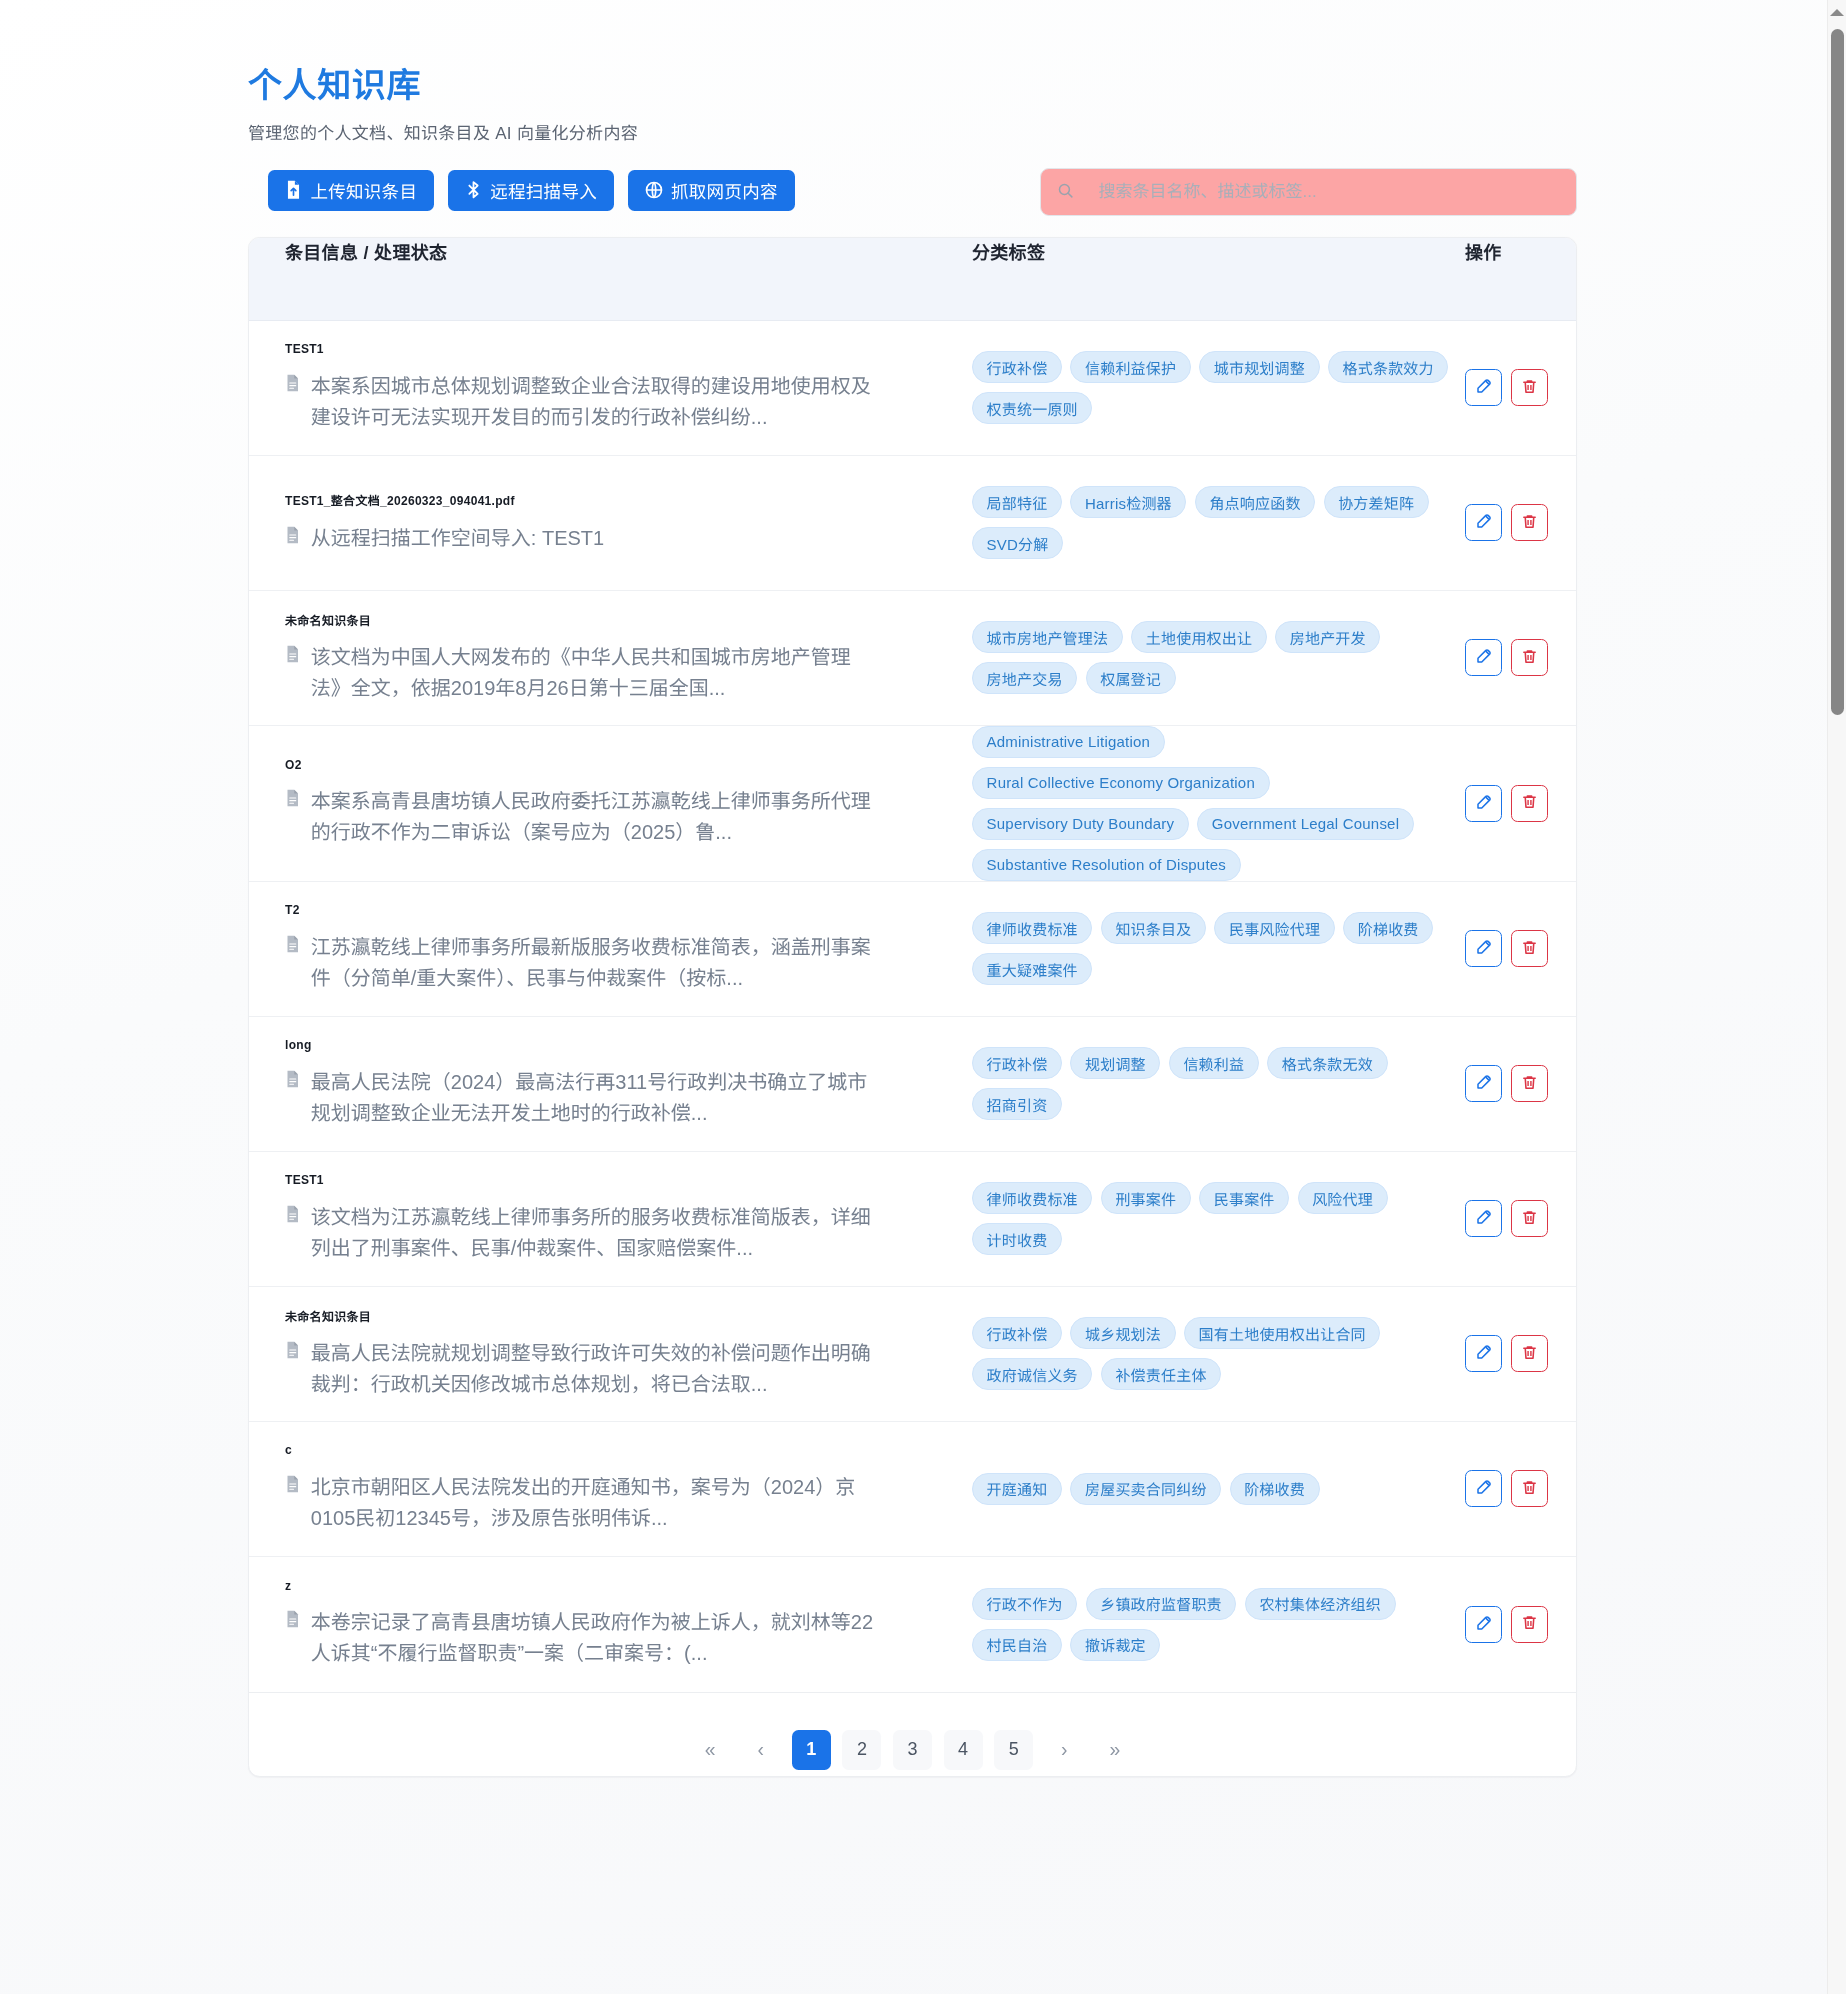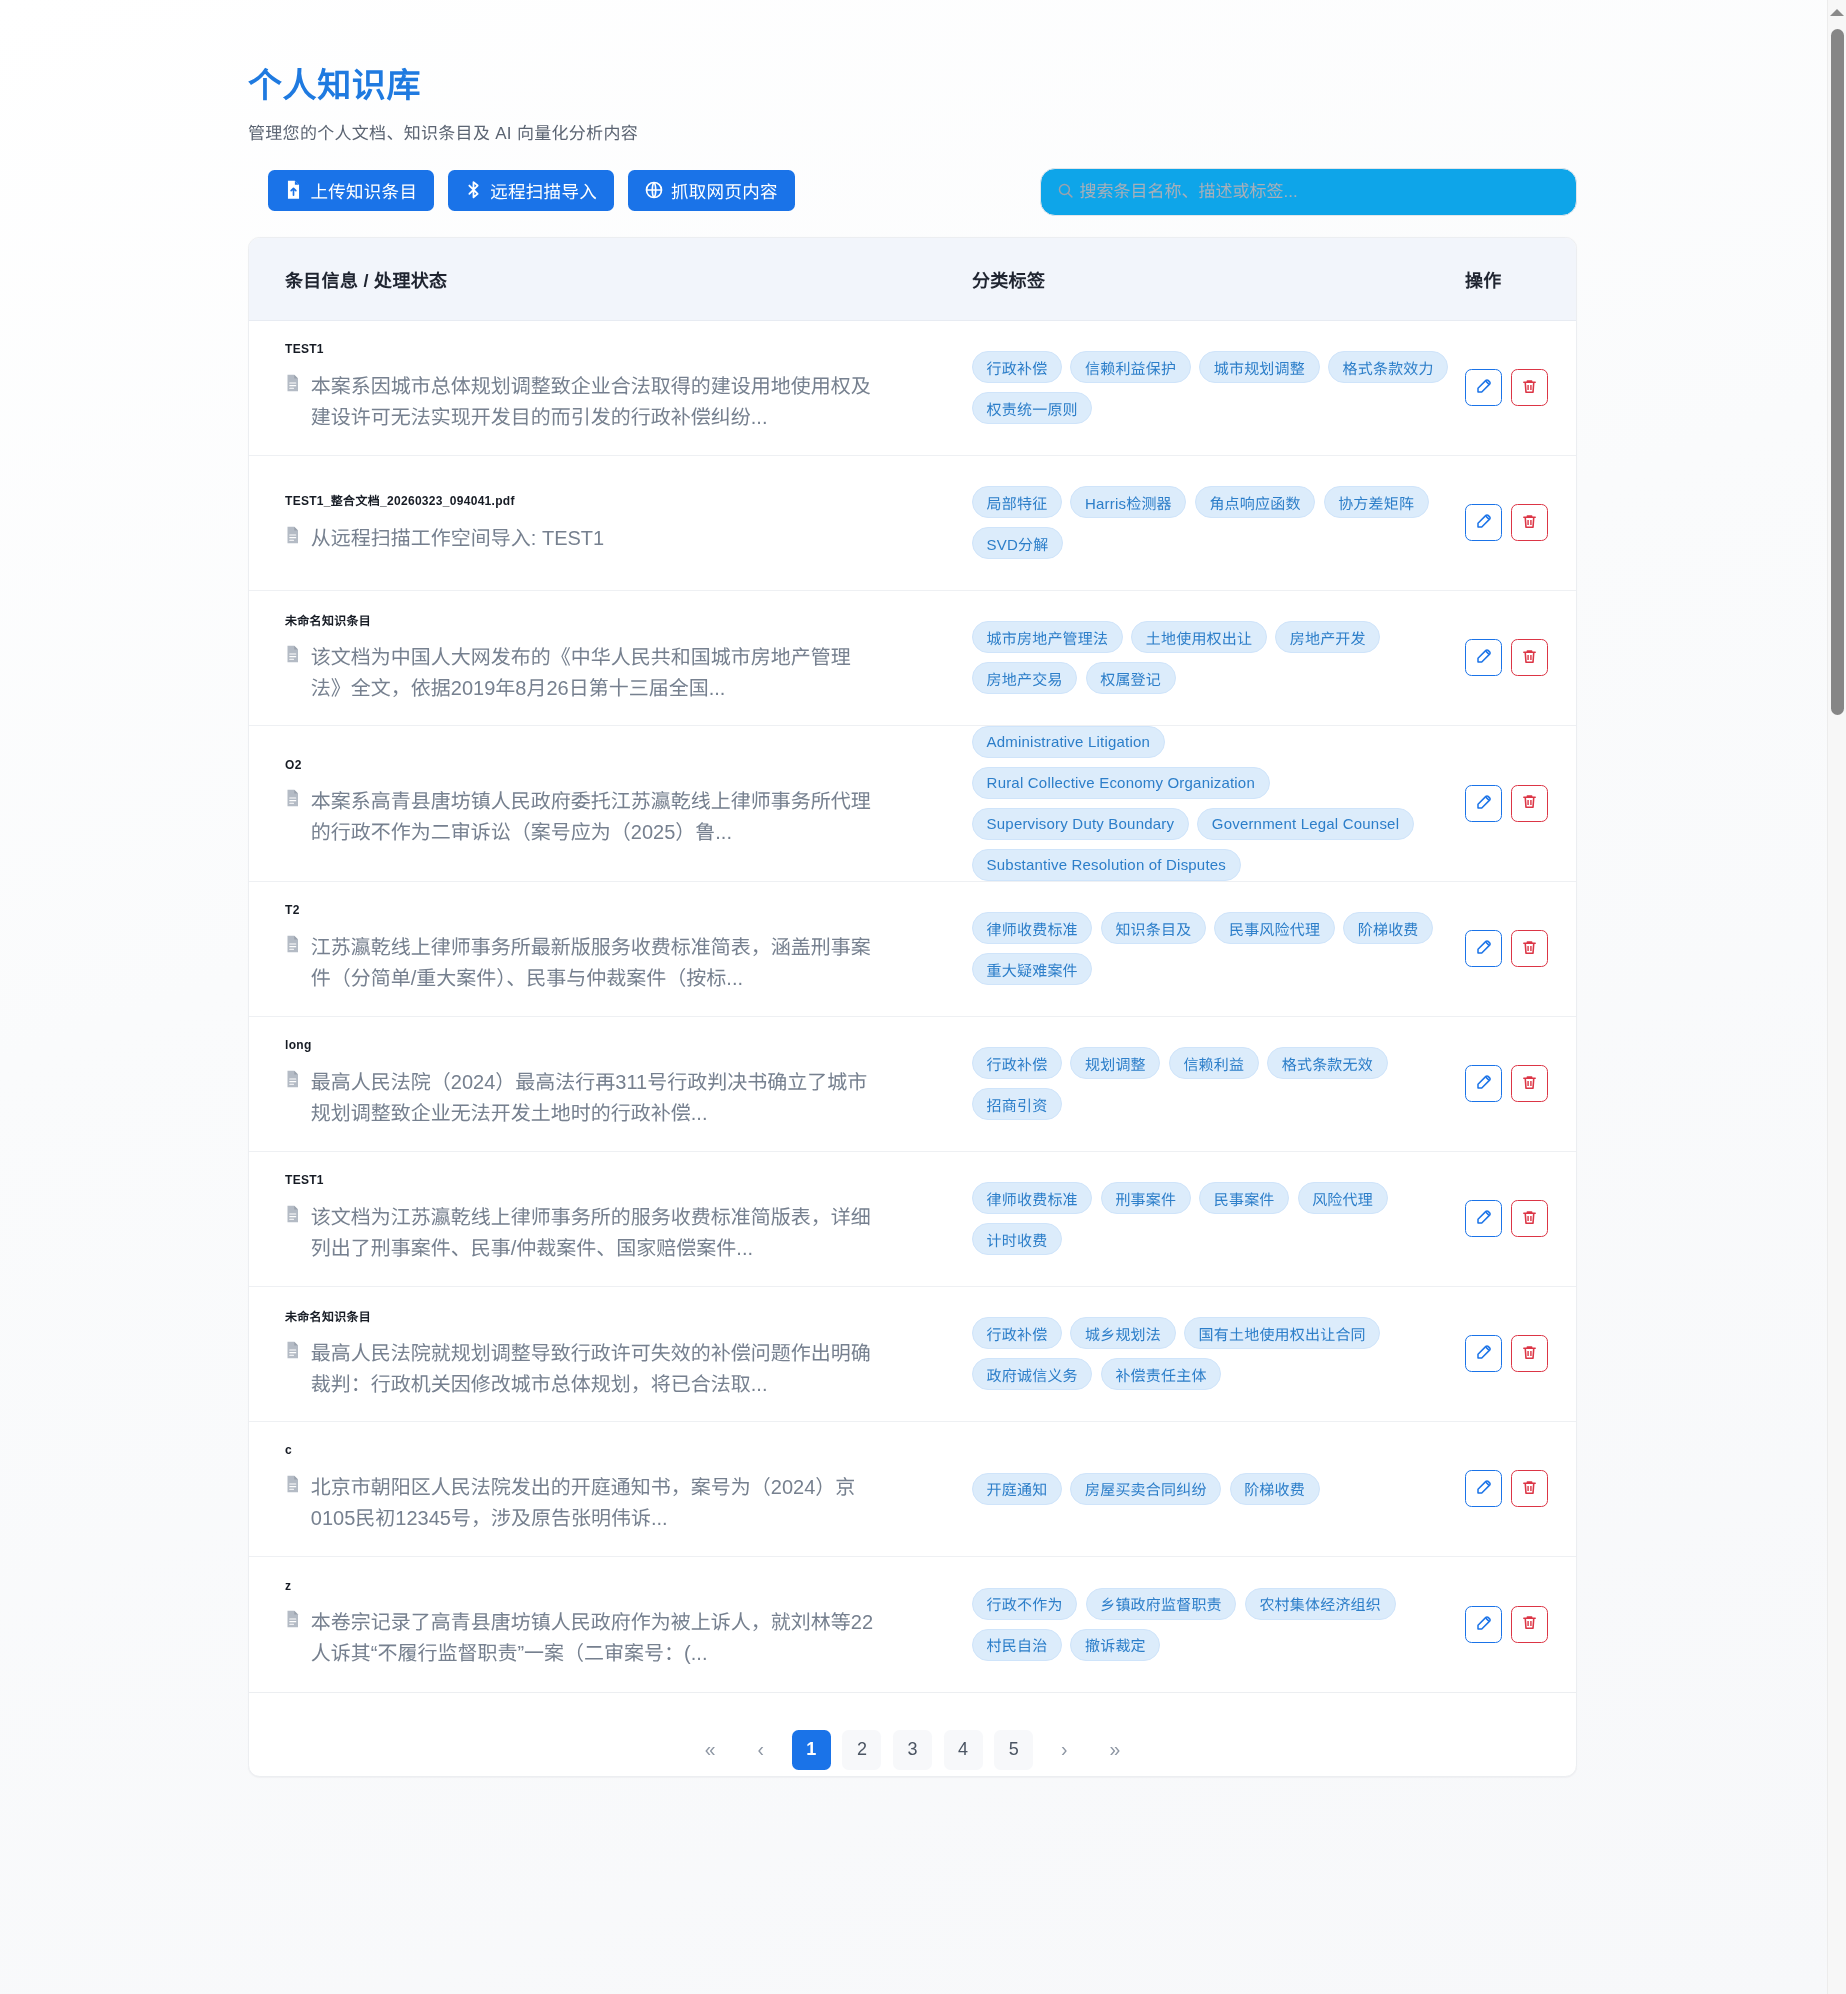--- a/index.html
+++ b/index.html
@@ -104,26 +104,26 @@
     position: absolute;
     left: 792px;
     top: -1.9px;
     width: 537px;
     height: 48px;
   }
   .search-box {
     width: 100%;
     height: 48px;
     border: 0.6px solid #e3e6ea;
-    border-radius: 15px;
-    background: #0ea5e9;
+    border-radius: 9px;
+    background: #fca5a5;
     display: flex;
     align-items: center;
     padding: 0 15.5px;
-    gap: 6px;
+    gap: 25px;
   }
   .search-box svg { flex: 0 0 auto; }
   .search-input {
     flex: 1 1 auto;
     border: none;
     outline: none;
     background: transparent;
     font-family: inherit;
     font-size: 17px;
     color: #3a4250;
@@ -135,21 +135,21 @@
     margin-top: 26px;
     background: #ffffff;
     border: 0.6px solid #eceef1;
     border-radius: 11.6px;
     overflow: hidden;
     box-shadow: 0 0.6px 1.3px rgba(16,24,40,.04);
   }
 
   .table-head {
     display: flex;
-    align-items: center;
+    align-items: flex-start;
     background: #f2f5fb;
     border-bottom: 0.6px solid #e7ebf2;
     height: 83px;
     padding: 0 36px;
   }
   .th {
     font-size: 18px;
     font-weight: 700;
     color: #1f2430;
     letter-spacing: 0.3px;

